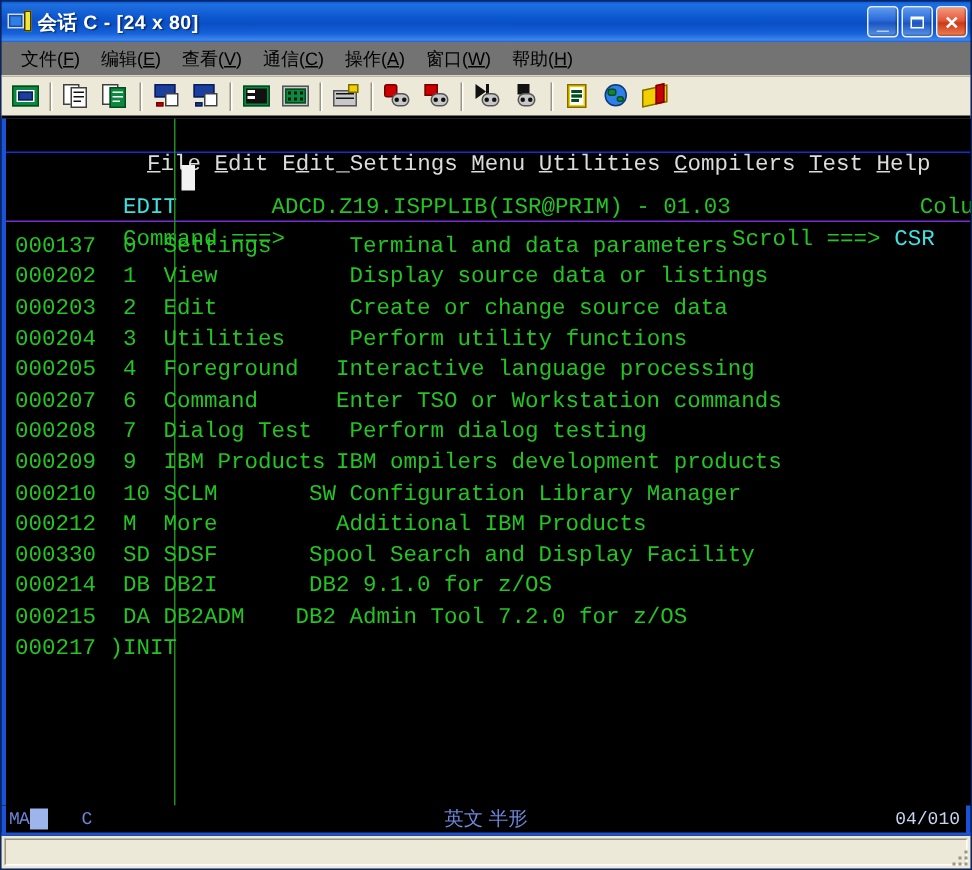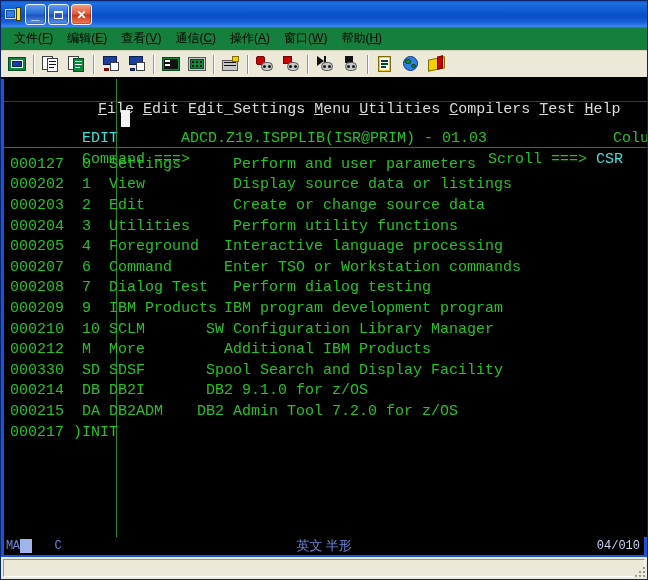--- a/index.html
+++ b/index.html
@@ -99,22 +99,23 @@
     width: 9px; height: 8px;
     border: 1px solid #fff;
     border-top-width: 2px;
     box-sizing: border-box;
     display: block;
   }
 
   
   .menubar {
     flex: 0 0 23px;
-    background: #15803d;
-    display: flex;
+    background: #737373;
+    display: flex;
+    align-items: center;
     padding-left: 6px;
     border-bottom: 1px solid #d6d2bd;
     box-sizing: border-box;
   }
   .menu-item {
     font-size: 12px;
     color: #000;
     padding: 2px 7px;
     font-family: "Liberation Sans", sans-serif;
     white-space: nowrap;
@@ -239,21 +240,21 @@
   .oia-c {
     color: #6d86d8;
     margin-left: 22px;
     font-size: 12px;
   }
   .oia-mid {
     position: absolute;
     left: 0; right: 0;
     text-align: center;
     color: #6d86d8;
-    font-family: Liberation Serif, serif;
+    font-family: Liberation Sans, sans-serif;
     font-size: 13px;
     pointer-events: none;
   }
   .oia-pos {
     position: absolute;
     right: 4px;
     color: #c8d4f0;
     font-size: 12px;
   }
 
@@ -319,20 +320,21 @@
 </head>
 <body>
 
 <div id="app">
 
   <div class="titlebar">
     <div class="title-icon">
       <span class="scr"></span>
         <span class="bar"></span>
     </div>
+    <div class="title-text">会话 C - [24 x 80]</div>
     <div class="winbtns">
       <div class="wbtn min">
         <span class="gl">_</span>
       </div>
       <div class="wbtn max">
         <span class="gl">
             <span class="sq"></span>
           </span>
       </div>
       <div class="wbtn close">
@@ -522,28 +524,28 @@
       <div class="trow">
         <span class="g">Command ===&gt;</span><span class="wt"></span><span style="display:inline-block;width:298px;"></span><span class="g">Scroll ===&gt;</span><span class="g"> </span><span class="tq">CSR</span>
       </div>
       <div class="cursorblk" style="left:117px;top:31px;"></div>
 
       <div class="hsep-purple" style="top:68px;"></div>
 
       <div class="vline" style="left:112px;top:0;height:460px;"></div>
 
       <div style="margin-top:5px;">
-        <div class="trow"><span class="g">000127</span><span class="g">  </span><span class="g">0  Settings</span><span style="display:inline-block;width:52px;"></span><span class="g">Perform and user parameters</span></div>
+        <div class="trow"><span class="g">000137</span><span class="g">  </span><span class="g">0  Settings</span><span style="display:inline-block;width:52px;"></span><span class="g">Terminal and data parameters</span></div>
         <div class="trow"><span class="g">000202</span><span class="g">  </span><span class="g">1  View</span><span style="display:inline-block;width:88px;"></span><span class="g">Display source data or listings</span></div>
         <div class="trow"><span class="g">000203</span><span class="g">  </span><span class="g">2  Edit</span><span style="display:inline-block;width:88px;"></span><span class="g">Create or change source data</span></div>
         <div class="trow"><span class="g">000204</span><span class="g">  </span><span class="g">3  Utilities</span><span style="display:inline-block;width:43px;"></span><span class="g">Perform utility functions</span></div>
         <div class="trow"><span class="g">000205</span><span class="g">  </span><span class="g">4  Foreground</span><span style="display:inline-block;width:25px;"></span><span class="g">Interactive language processing</span></div>
         <div class="trow"><span class="g">000207</span><span class="g">  </span><span class="g">6  Command</span><span style="display:inline-block;width:52px;"></span><span class="g">Enter TSO or Workstation commands</span></div>
         <div class="trow"><span class="g">000208</span><span class="g">  </span><span class="g">7  Dialog Test</span><span style="display:inline-block;width:25px;"></span><span class="g">Perform dialog testing</span></div>
-        <div class="trow"><span class="g">000209</span><span class="g">  </span><span class="g">9  IBM Products</span><span style="display:inline-block;width:7px;"></span><span class="g">IBM program development program</span></div>
+        <div class="trow"><span class="g">000209</span><span class="g">  </span><span class="g">9  IBM Products</span><span style="display:inline-block;width:7px;"></span><span class="g">IBM ompilers development products</span></div>
         <div class="trow"><span class="g">000210</span><span class="g">  </span><span class="g">10 SCLM</span><span style="display:inline-block;width:61px;"></span><span class="g">SW Configuration Library Manager</span></div>
         <div class="trow"><span class="g">000212</span><span class="g">  </span><span class="g">M  More</span><span style="display:inline-block;width:79px;"></span><span class="g">Additional IBM Products</span></div>
         <div class="trow"><span class="g">000330</span><span class="g">  </span><span class="g">SD SDSF</span><span style="display:inline-block;width:61px;"></span><span class="g">Spool Search and Display Facility</span></div>
         <div class="trow"><span class="g">000214</span><span class="g">  </span><span class="g">DB DB2I</span><span style="display:inline-block;width:61px;"></span><span class="g">DB2 9.1.0 for z/OS</span></div>
         <div class="trow"><span class="g">000215</span><span class="g">  </span><span class="g">DA DB2ADM</span><span style="display:inline-block;width:34px;"></span><span class="g">DB2 Admin Tool 7.2.0 for z/OS</span></div>
         <div class="trow"><span class="g">000217</span><span class="g"> </span><span class="g">)INIT</span></div>
 
       </div>
 
     </div>

